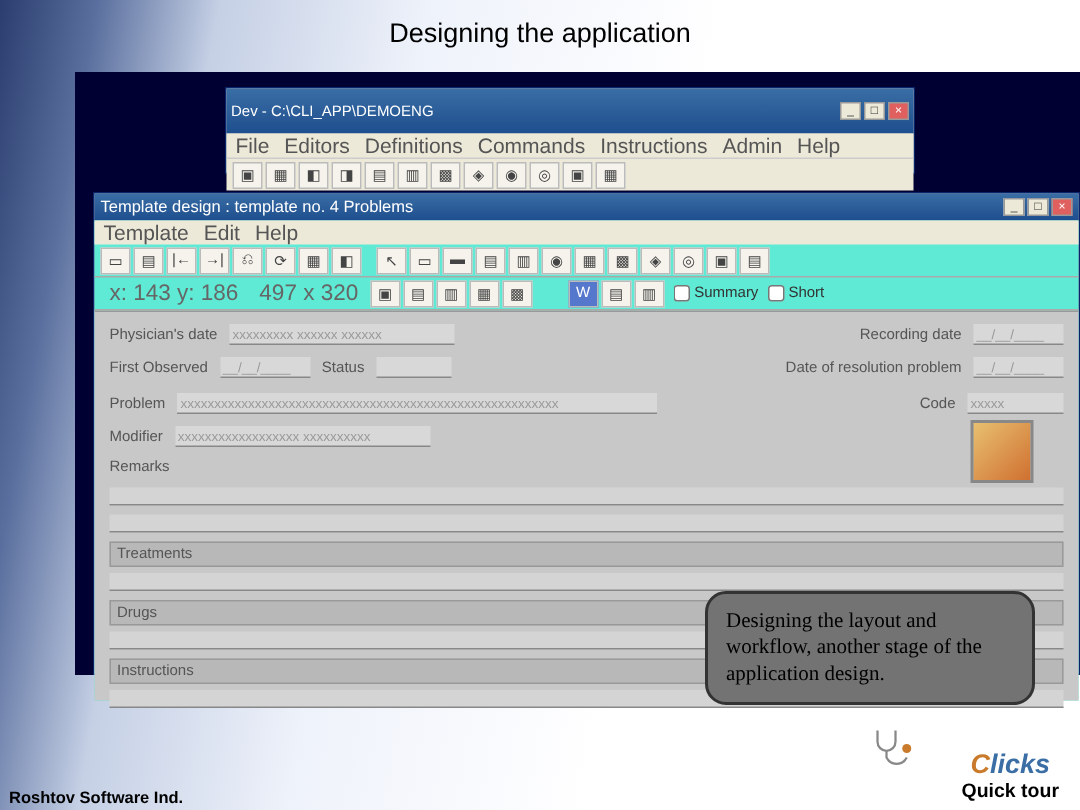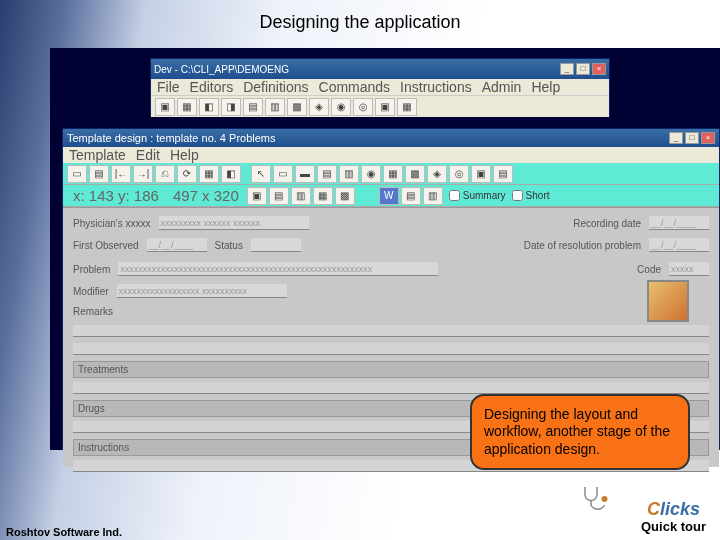--- a/index.html
+++ b/index.html
@@ -1,41 +1,41 @@
 <!DOCTYPE html>
 <html><head>
 <meta charset="utf-8">
 <style>
 *{margin:0;padding:0;box-sizing:border-box;font-family:Arial,Helvetica,sans-serif}
 body{width:720px;height:540px;background:linear-gradient(100deg,#2a3d6e 0%,#5a6f9e 8%,#c5d0e5 18%,#eef2fa 35%,#fff 60%);position:relative;overflow:hidden}
 .title{position:absolute;top:12px;left:0;right:0;text-align:center;font-size:18px;color:#000}
 .stage{position:absolute;top:48px;left:50px;right:0;height:402px;background:#000033}
 .win1{position:absolute;top:10px;left:100px;width:460px;height:58px;background:#ece9d8;border:1px solid #0a246a}
-.tbar{height:20px;background:linear-gradient(#3a6ea5,#1e4e8e);display:flex;align-items:center;padding:0 3px;color:#fff;font-size:10px;justify-content:space-between}
+.tbar{height:30px;background:linear-gradient(#3a6ea5,#1e4e8e);display:flex;align-items:center;padding:0 3px;color:#fff;font-size:10px;justify-content:space-between}
 .tctrls{display:flex;gap:2px}
 .tbtn{width:14px;height:12px;background:#ece9d8;border:1px solid #999;font-size:8px;line-height:10px;text-align:center;color:#333}
 .menubar{height:16px;background:#ece9d8;display:flex;gap:10px;padding:0 6px;font-size:14px;color:#555;align-items:center}
 .tbarrow{height:22px;background:#ece9d8;border-top:1px solid #ccc;display:flex;gap:2px;padding:2px 4px;align-items:center}
 .tbtn2{width:20px;height:18px;background:#f5f3ec;border:1px solid #bbb;font-size:10px;display:flex;align-items:center;justify-content:center;color:#444}
 .win2{position:absolute;top:80px;left:12px;right:0;bottom:0;background:#c0c0c0;border:1px solid #0a246a}
 .tbar2{height:18px;background:linear-gradient(#3a6ea5,#1e4e8e);display:flex;align-items:center;padding:0 4px;color:#fff;font-size:11px;justify-content:space-between}
 .w2body{background:#5eead4}
 .toolrow{height:22px;border-bottom:1px solid #aaa;display:flex;align-items:center;gap:2px;padding:0 4px;font-size:9px;color:#555}
 .toolrow .sep{width:6px}
 .coord{font-size:15px;color:#666;margin:0 6px}
 .chk{display:flex;align-items:center;gap:3px;font-size:10px;color:#333;margin-left:4px}
 .chk input{width:11px;height:11px}
 .form{background:#c8c8c8;padding:8px 10px;height:260px;position:relative;border-top:1px solid #999}
 .frow{display:flex;align-items:center;gap:8px;margin-bottom:8px;font-size:10px;color:#555}
 .lbl{white-space:nowrap}
 .fld{height:14px;background:#d8d8d8;border-bottom:1px solid #888;flex:0 0 auto;font-size:9px;color:#999;padding:0 2px;display:flex;align-items:center}
 .uline{height:12px;border-bottom:1px solid #888;background:#d4d4d4;width:100%;margin-bottom:6px}
 .sect{background:#b8b8b8;border:1px solid #999;padding:2px 4px;font-size:10px;color:#555;margin-bottom:4px}
 .imgbox{position:absolute;right:30px;top:72px;width:42px;height:42px;background:linear-gradient(135deg,#e8c070,#d07030);border:2px solid #888}
-.callout{position:absolute;bottom:70px;right:30px;width:220px;background:#f97316;border:2px solid #333;border-radius:14px;padding:10px 12px;font-size:14px;font-family:Liberation Sans, sans-serif;line-height:1.25}
+.callout{position:absolute;bottom:70px;right:30px;width:220px;background:#737373;border:2px solid #333;border-radius:14px;padding:10px 12px;font-size:14px;font-family:Liberation Serif, serif;line-height:1.25}
 .footer-l{position:absolute;bottom:2px;left:6px;font-size:11px;font-weight:bold;font-family:Liberation Sans, sans-serif}
 .footer-r{position:absolute;bottom:6px;right:14px;font-size:13px;font-weight:bold}
 .logo{position:absolute;bottom:20px;right:20px;font-size:18px;font-weight:bold;font-style:italic}
 .logo .c{color:#c97a2b}.logo .l{color:#3a6ea5}
 .steth{position:absolute;bottom:26px;right:110px;width:32px;height:30px}
 </style>
 </head>
 <body>
 
 <div class="title">Designing the application</div>
@@ -131,41 +131,41 @@
             <span>Summary</span>
           </label>
         <label class="chk">
             <input type="checkbox" style="">
             <span>Short</span>
           </label>
       </div>
 
       <div class="form">
         <div class="frow">
-          <span class="lbl">Physician's xxxxx</span>
+          <span class="lbl">Physician's date</span>
           <span class="fld" style="width:150px">xxxxxxxxx xxxxxx xxxxxx</span>
           <span style="flex:1"></span>
           <span class="lbl">Recording date</span>
           <span class="fld" style="width:60px">__/__/____</span>
         </div>
         <div class="frow">
           <span class="lbl">First Observed</span>
           <span class="fld" style="width:60px">__/__/____</span>
           <span class="lbl">Status</span>
           <span class="fld" style="width:50px"></span>
           <span style="flex:1"></span>
           <span class="lbl">Date of resolution problem</span>
           <span class="fld" style="width:60px">__/__/____</span>
         </div>
         <div class="frow" style="margin-top:10px">
           <span class="lbl">Problem</span>
           <span class="fld" style="width:320px">xxxxxxxxxxxxxxxxxxxxxxxxxxxxxxxxxxxxxxxxxxxxxxxxxxxxxxxx</span>
           <span style="flex:1"></span>
           <span class="lbl">Code</span>
-          <span class="fld" style="width:40px">xxxxx</span>
+          <span class="fld" style="width:64px">xxxxx</span>
         </div>
         <div class="frow">
           <span class="lbl">Modifier</span>
           <span class="fld" style="width:170px">xxxxxxxxxxxxxxxxxx xxxxxxxxxx</span>
         </div>
         <div class="imgbox"></div>
         <div class="frow">
             <span class="lbl">Remarks</span>
           </div>
         <div class="uline"></div>

